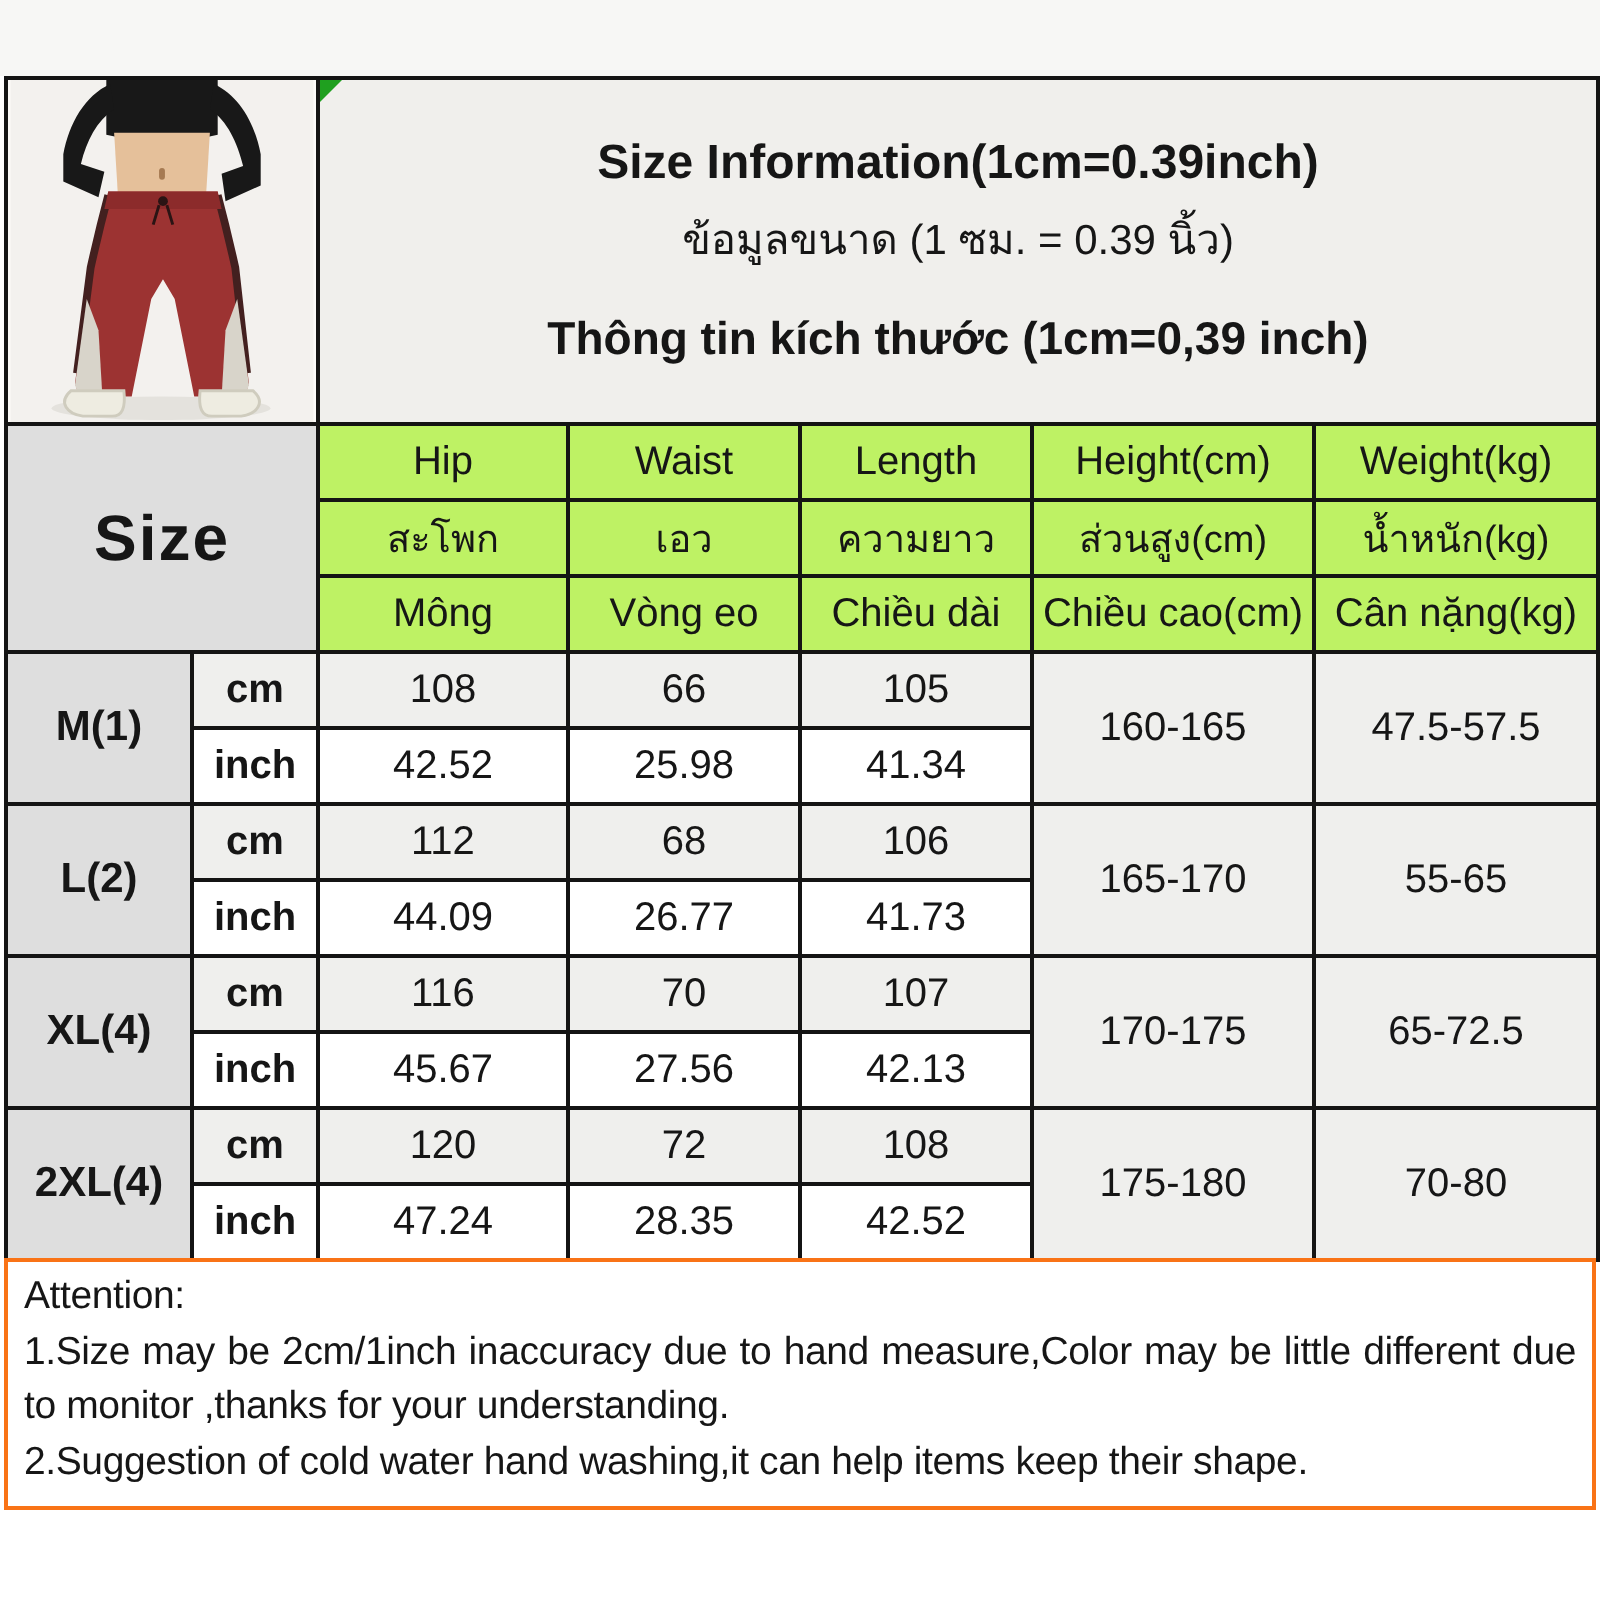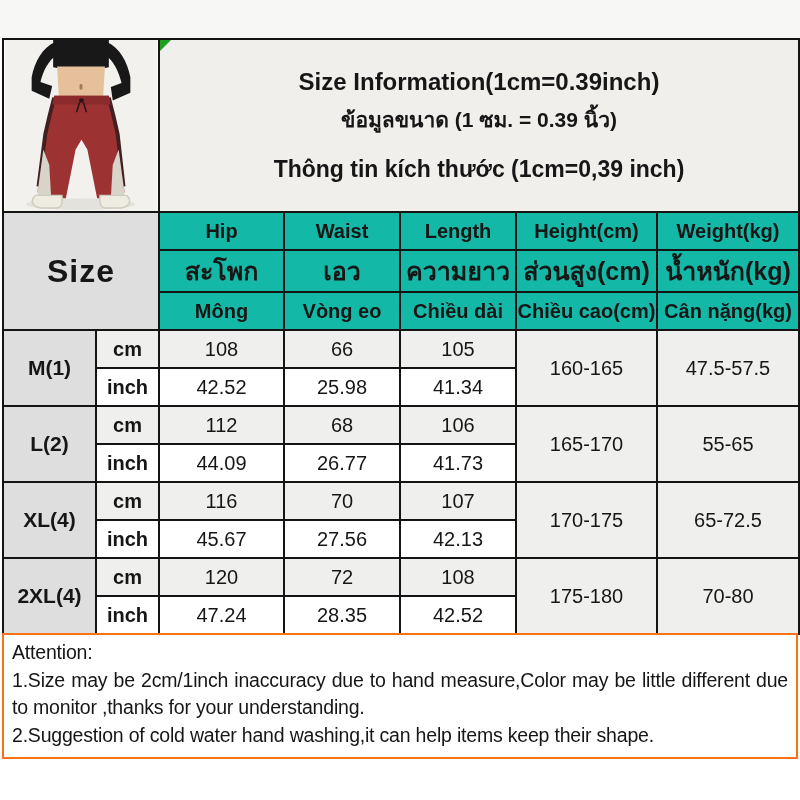--- a/index.html
+++ b/index.html
@@ -16,25 +16,25 @@
   }
   tr.r-title{height:156px;}
   tr.r-h{height:38px;}
   tr.r-d{height:38px;}
   .photo-cell{background:#fbfaf8;padding:0;}
   .photo-cell svg{display:block;margin:0 auto;}
   .title-cell{background:#f0efec;position:relative;}
   .green-tri{position:absolute;top:0;left:0;width:0;height:0;
     border-top:11px solid #1fa01f;border-right:11px solid transparent;}
   .title-l1{font-weight:bold;font-size:24px;margin-bottom:7px;}
-  .title-l2{font-weight:bold;font-size:21px;margin-bottom:20px;}
+  .title-l2{font-weight:normal;font-size:21px;margin-bottom:20px;}
   .title-l3{font-weight:bold;font-size:23px;}
   td.corner{background:#dedede;font-size:32px;font-weight:bold;letter-spacing:1px;}
-  td.h{background:#14b8a6;font-weight:bold;font-size:20px;}
-  td.h-th{font-size:25px;margin-top:24px;}
+  td.h{background:#bef264;font-weight:normal;font-size:20px;}
+  td.h-th{font-size:19px;margin-top:24px;}
   td.sizelab{background:#dedede;font-weight:bold;font-size:21px;}
   td.unit{font-weight:bold;font-size:20px;background:#ffffff;}
   td.val{font-size:20px;background:#ffffff;}
   .bg-gray{background:#efefed !important;}
   td.merge{font-size:20px;background:#efefed;}
   .attention{
     border:2px solid #f97316;margin-top:-2px;min-height:112px;
     padding:4px 8px 6px 8px;font-size:19.5px;line-height:1.42;background:#ffffff;
     letter-spacing:-0.2px;
   }

